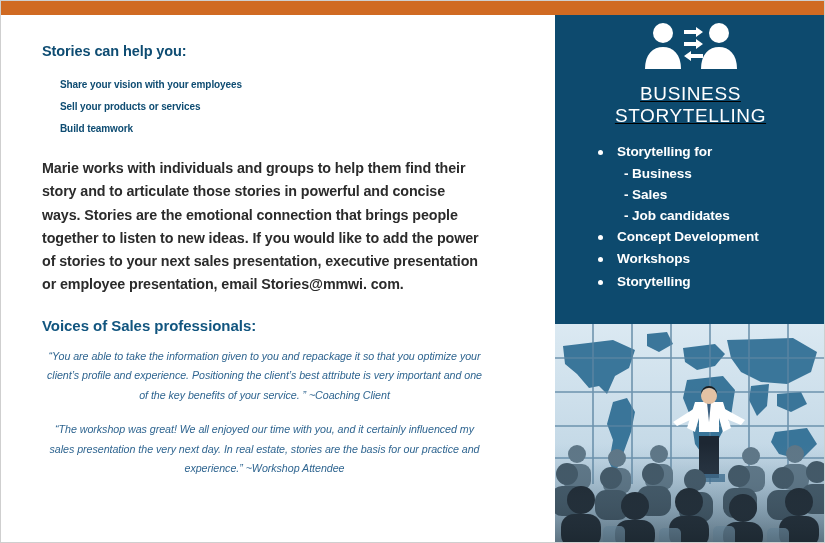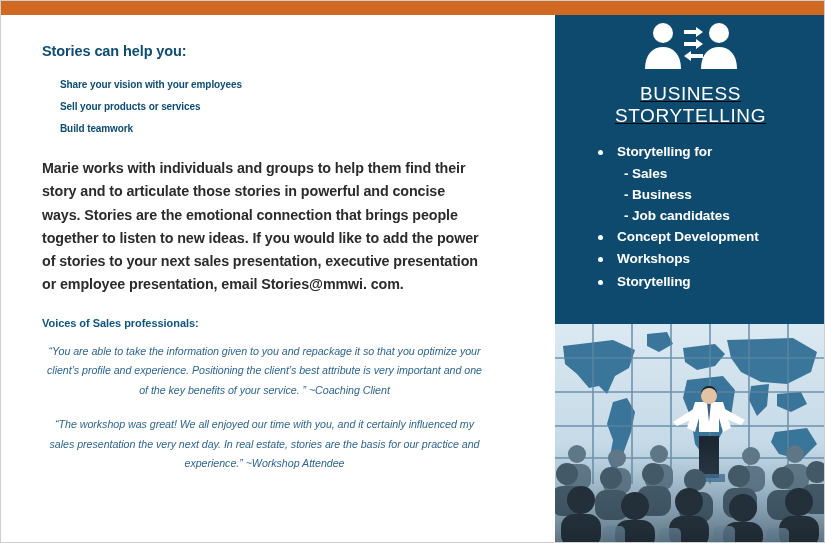--- a/index.html
+++ b/index.html
@@ -53,21 +53,21 @@
     font-size: 14.3px;
     line-height: 23.3px;
     color: #2b2b2b;
     letter-spacing: -0.1px;
     max-width: 500px;
     font-weight: bold;
   }
 
   .voices-heading {
     margin-top: 20px;
-    font-size: 11px;
+    font-size: 15px;
     font-weight: bold;
     color: #11557f;
     letter-spacing: -0.05px;
   }
   .quote {
     margin-top: 13px;
     font-size: 10.7px;
     font-style: italic;
     color: #2f6590;
     line-height: 19.5px;
@@ -192,22 +192,22 @@
       <div class="brand-title">
         <span>BUSINESS</span>
         <span class="l2">STORYTELLING</span>
       </div>
     </div>
 
     <ul class="svc-list">
       <li>
         <span>Storytelling for</span>
         <ul class="sub-list">
+          <li>- Business</li>
           <li>- Sales</li>
-          <li>- Business</li>
           <li>- Job candidates</li>
         </ul>
       </li>
       <li>Concept Development</li>
       <li>Workshops</li>
       <li>Storytelling</li>
     </ul>
 
     <div class="photo">
       <svg viewBox="0 0 271 220" preserveAspectRatio="none" xmlns="http://www.w3.org/2000/svg">

